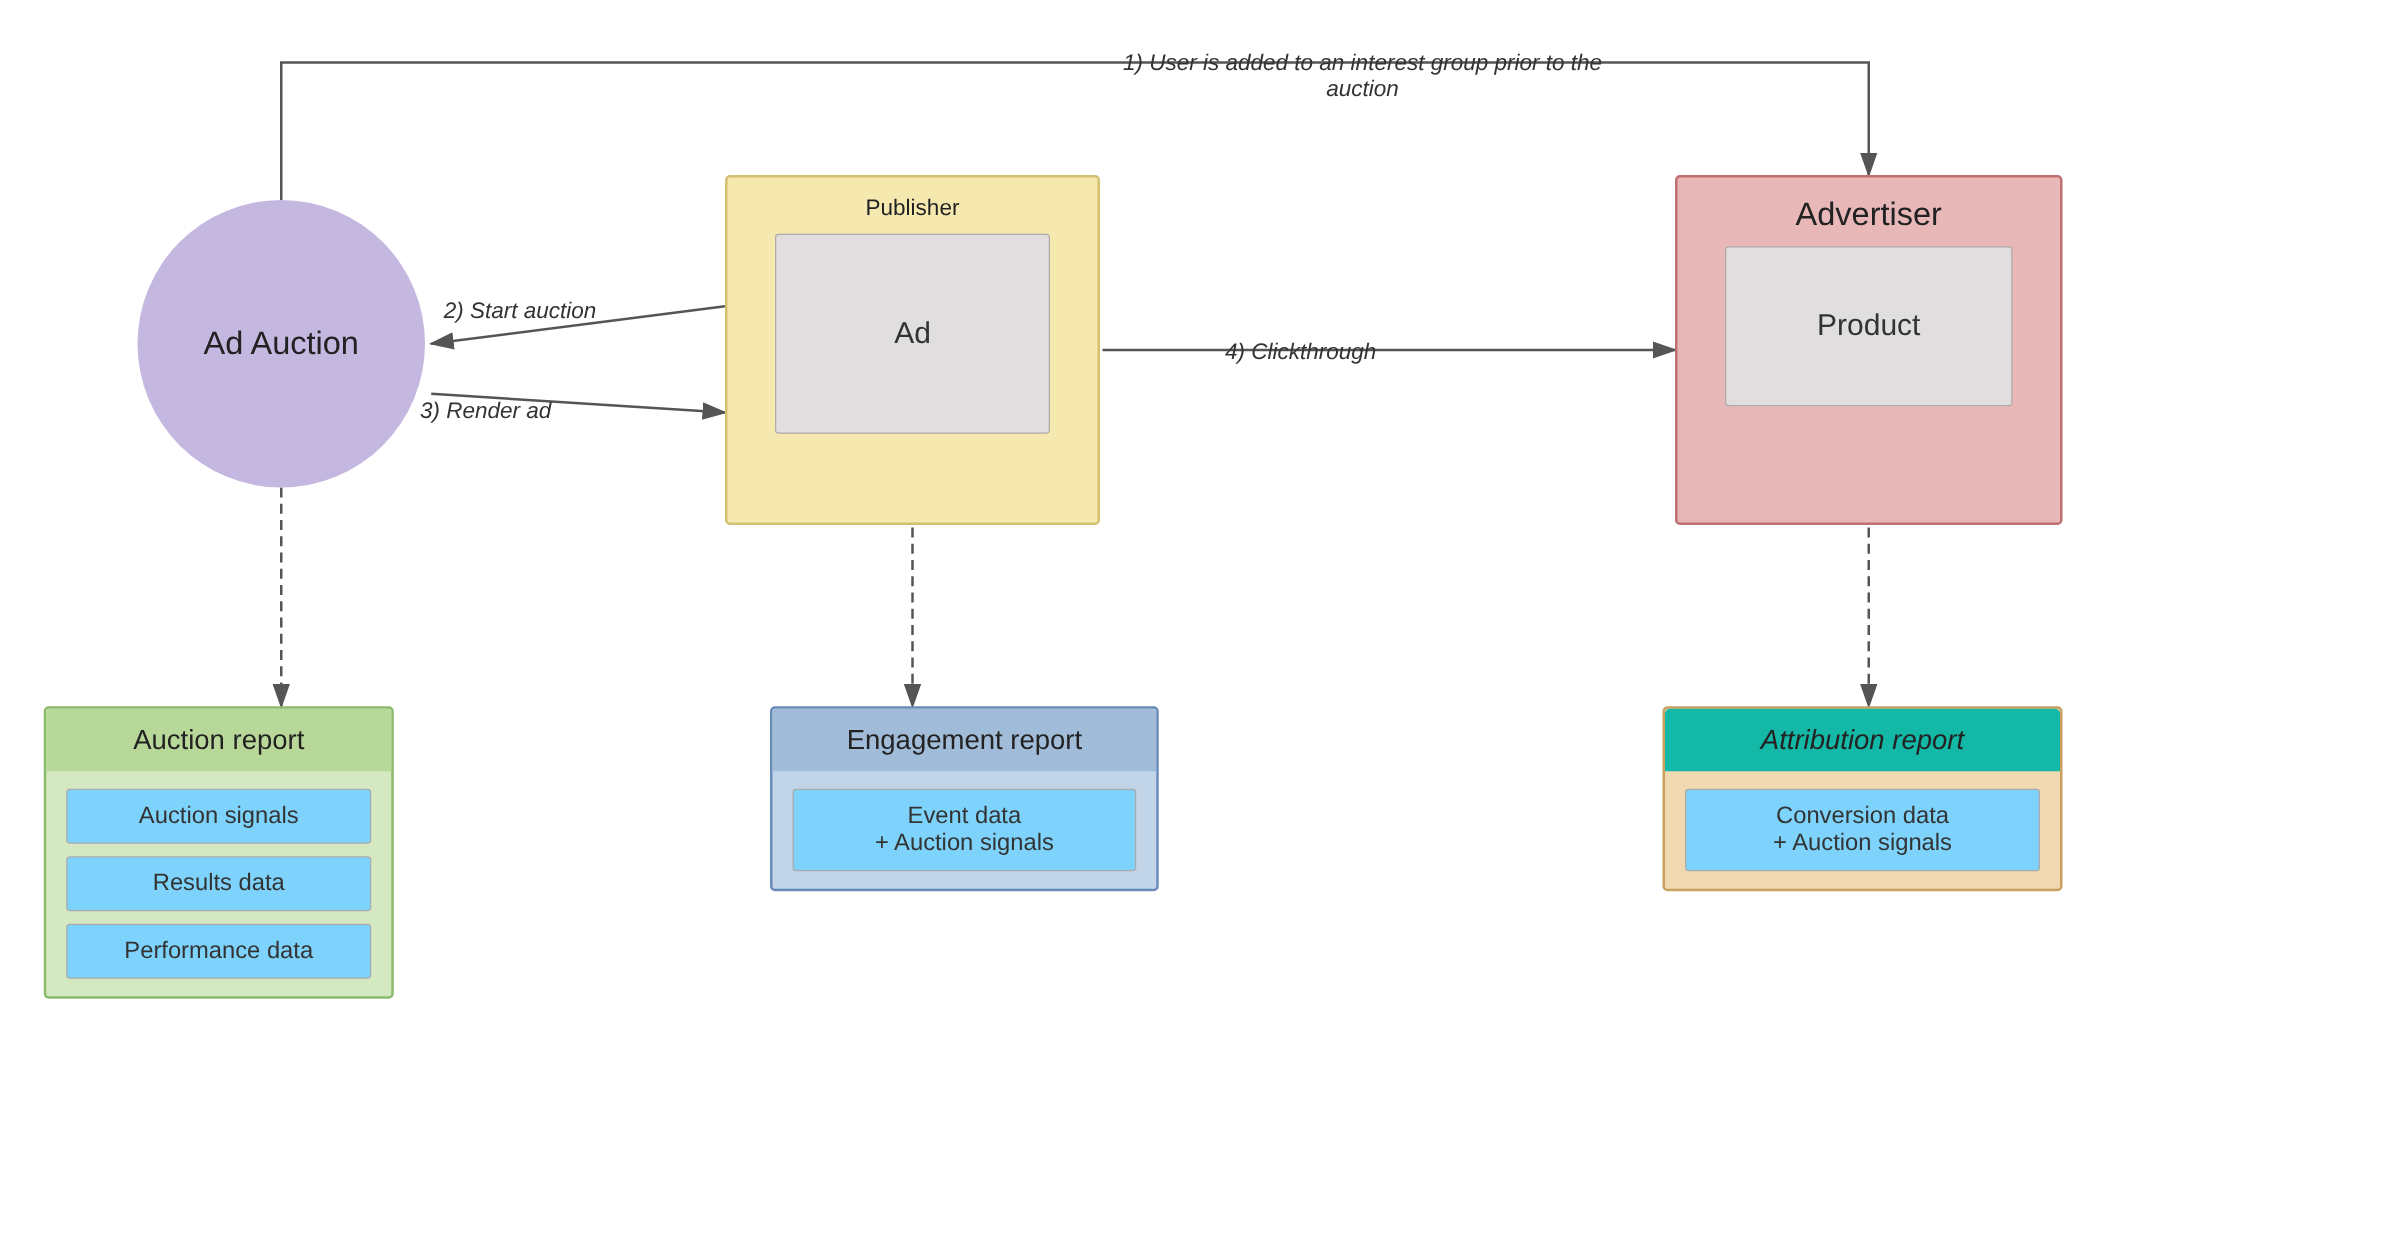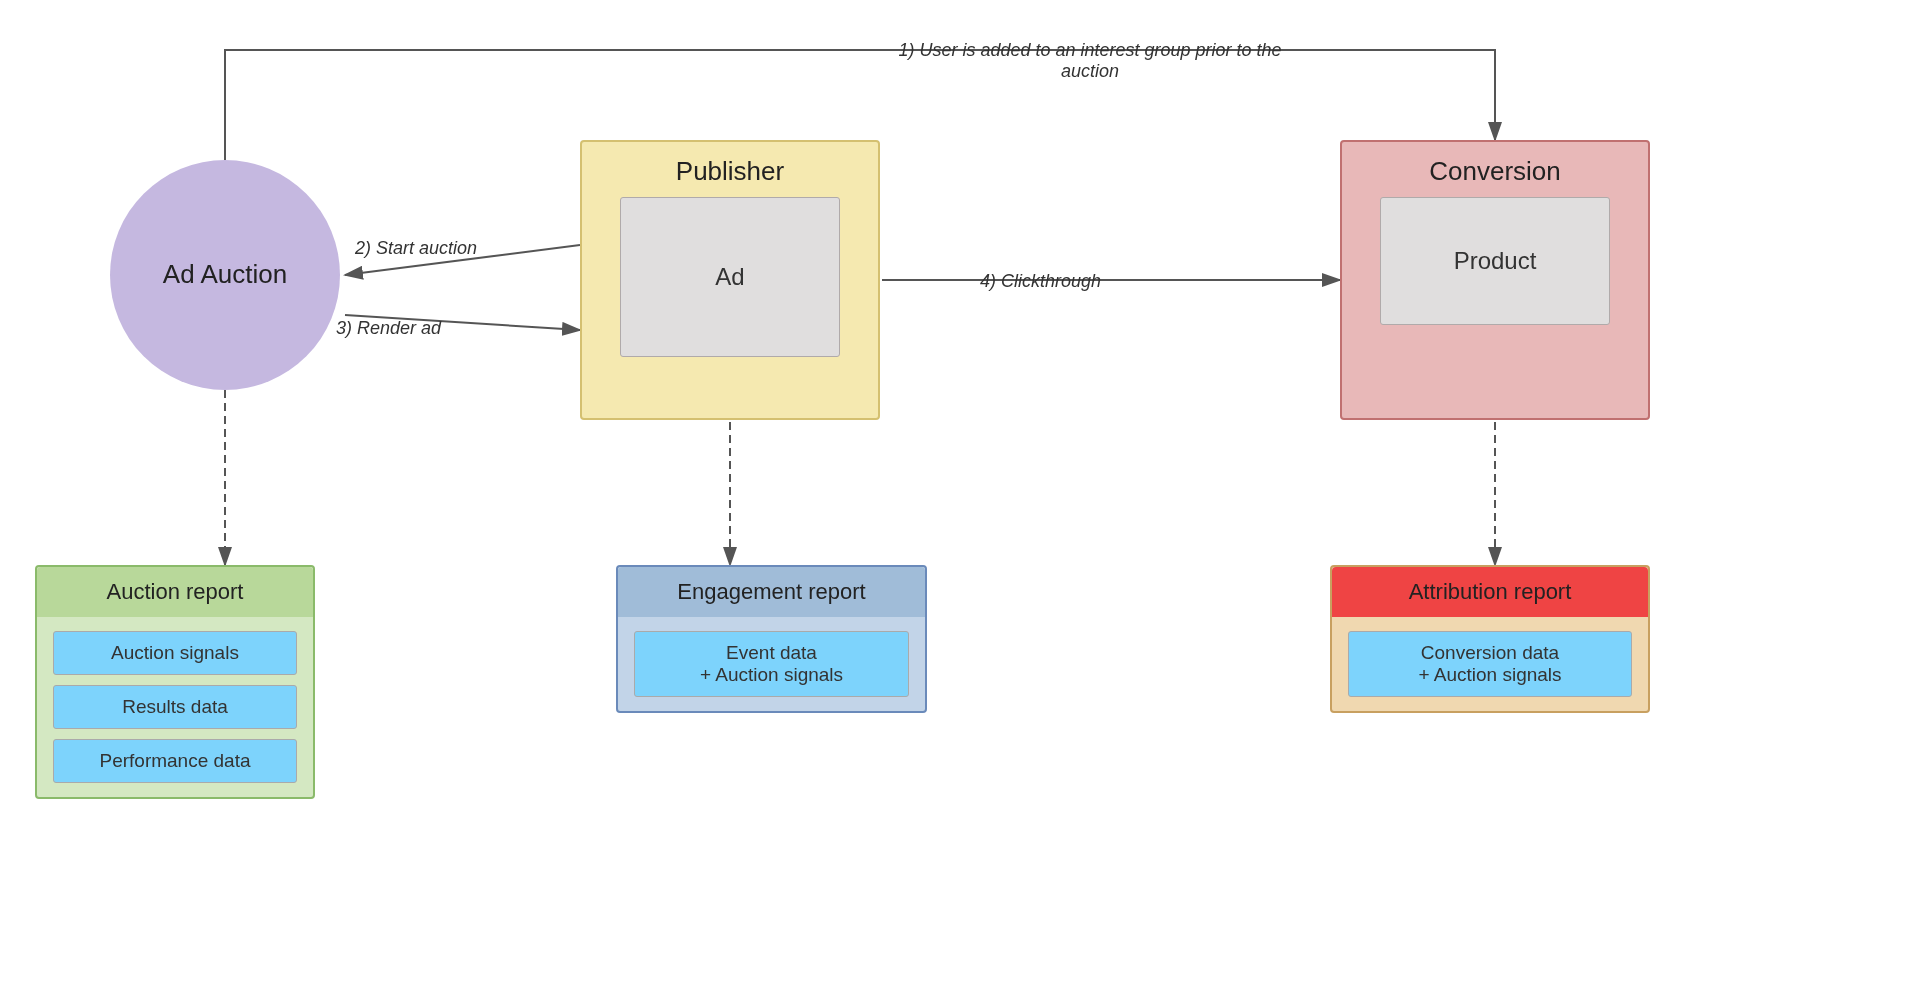--- a/index.html
+++ b/index.html
@@ -53,21 +53,21 @@
       width: 300px;
       height: 280px;
       background: #f5e9b0;
       border: 2px solid #d4c070;
       border-radius: 4px;
       display: flex;
       flex-direction: column;
       align-items: center;
     }
     .publisher-box .box-title {
-      font-size: 26px;
+      font-size: 18px;
       font-weight: 400;
       color: #222;
       padding: 14px 0 10px 0;
     }
     .inner-box {
       background: #e0dede;
       border: 1.5px solid #b0aaaa;
       border-radius: 3px;
       display: flex;
       align-items: center;
@@ -169,21 +169,21 @@
     .engagement-report .report-header { background: #a0bcd8; }
 
     
     .attribution-report {
       left: 1330px;
       top: 565px;
       width: 320px;
       background: #f0d8b0;
       border: 2px solid #c8a060;
     }
-    .attribution-report .report-header { background: #ef4444; }
+    .attribution-report .report-header { background: #14b8a6; font-style: italic; }
 
   </style>
 </head>
 <body>
 
 <div class="diagram-container">
 
   <svg class="arrows-svg">
     <defs>
       <marker id="arrowhead" markerWidth="10" markerHeight="7" refX="9" refY="3.5" orient="auto">
@@ -232,21 +232,21 @@
   </div>
 
   <div class="publisher-box">
     <div class="box-title">Publisher</div>
     <div class="inner-box">
       <span>Ad</span>
     </div>
   </div>
 
   <div class="advertiser-box">
-    <div class="box-title">Conversion</div>
+    <div class="box-title">Advertiser</div>
     <div class="inner-box">
       <span>Product</span>
     </div>
   </div>
 
   <div class="report-box auction-report">
     <div class="report-header">Auction report</div>
     <div class="report-body">
       <div class="report-item">Auction signals</div>
       <div class="report-item">Results data</div>

